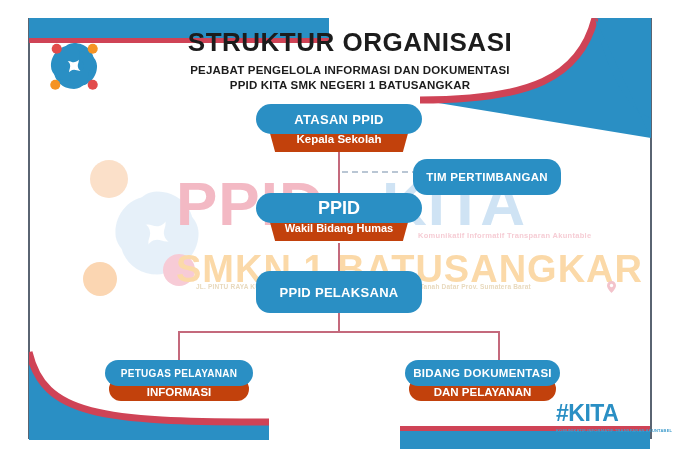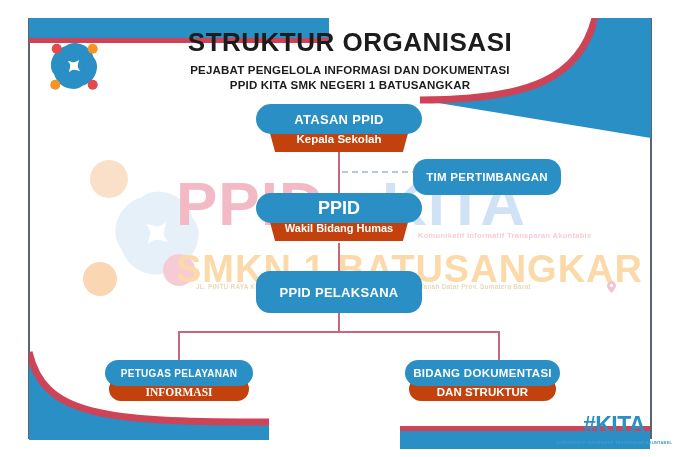--- a/index.html
+++ b/index.html
@@ -143,35 +143,35 @@
     left:6px;top:9px;width:154px;height:25px;border-radius:13px;
   }
 
   
   .n-petugas{left:105px;top:360px;width:148px;}
   .n-petugas .pill{
     height:26px;font-size:10px;width:148px;border-radius:14px;
   }
   .n-petugas .banner{
     left:4px;top:17px;width:140px;height:24px;border-radius:12px;
-    font-size:11.5px;align-items:flex-end;padding-bottom:3px;font-family:Liberation Serif, serif;
+    font-size:11.5px;align-items:flex-end;padding-bottom:3px;
   }
 
   
   .n-bidang{left:405px;top:360px;width:155px;}
   .n-bidang .pill{
     height:26px;font-size:11.5px;width:155px;border-radius:14px;
   }
   .n-bidang .banner{
     left:4px;top:17px;width:147px;height:24px;border-radius:12px;
     font-size:11.5px;align-items:flex-end;padding-bottom:3px;
   }
 
   
-  .kita-mark{position:absolute;left:556px;top:412px;text-align:center;}
+  .kita-mark{position:absolute;left:556px;top:400px;}
   .kita-text{
     font-size:23px;font-weight:bold;color:#2a8fc4;letter-spacing:-0.5px;
   }
   .kita-tag{
     font-size:4px;font-weight:bold;color:#3f9ccc;letter-spacing:0.2px;
     margin-top:1px;
   }
 </style>
 </head>
 <body>
@@ -274,21 +274,21 @@
     <div class="banner"></div>
     <div class="pill pill-sm">PPID PELAKSANA</div>
   </div>
 
   <div class="node n-petugas">
     <div class="banner">INFORMASI</div>
     <div class="pill pill-sm">PETUGAS PELAYANAN</div>
   </div>
 
   <div class="node n-bidang">
-    <div class="banner">DAN STRUKTUR</div>
+    <div class="banner">DAN PELAYANAN</div>
     <div class="pill pill-sm">BIDANG DOKUMENTASI</div>
   </div>
 
   <div class="kita-mark">
     <div class="kita-text">#KITA</div>
     <div class="kita-tag">KOMUNIKATIF INFORMATIF TRANSPARAN AKUNTABEL</div>
   </div>
 
 </div>
 

